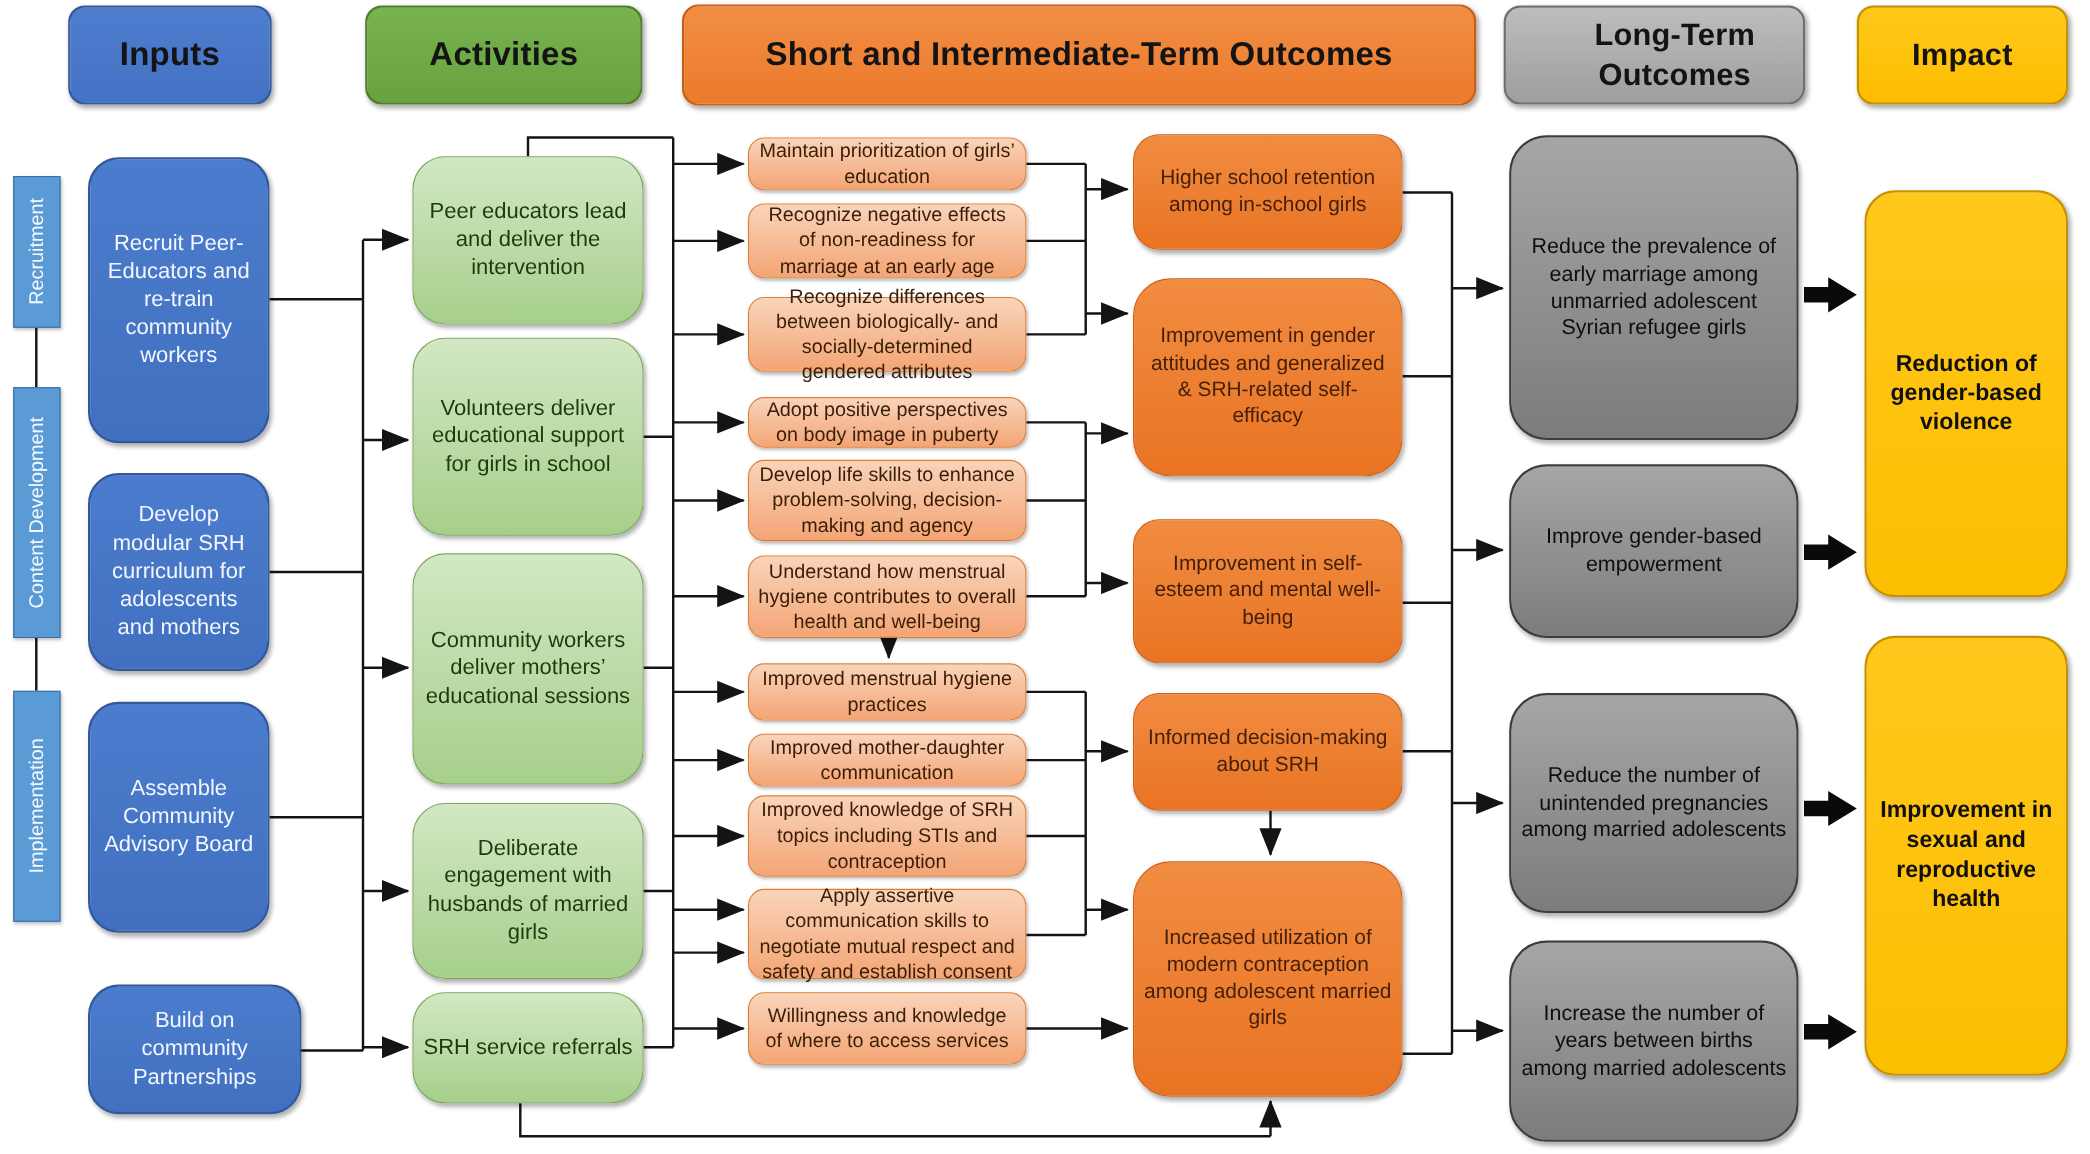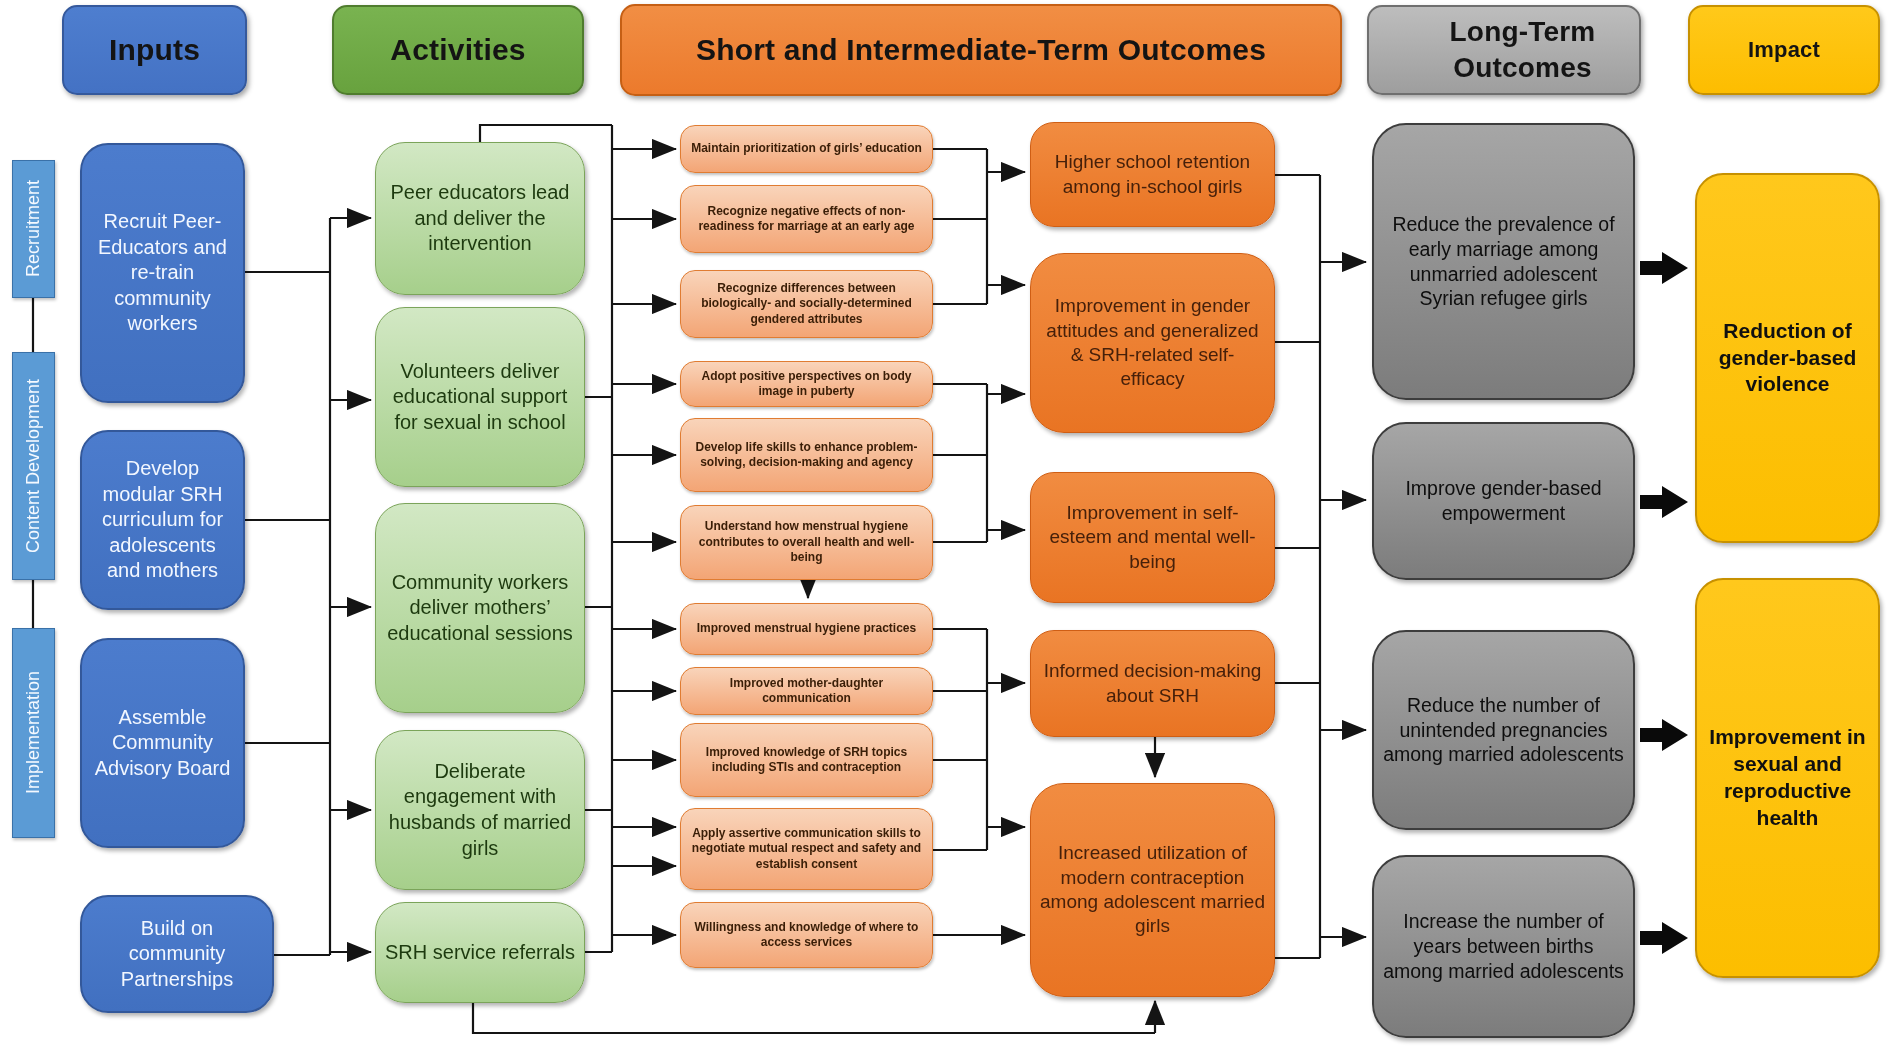--- a/index.html
+++ b/index.html
@@ -5,30 +5,30 @@
   html,body{margin:0;padding:0;background:#ffffff;font-family:"Liberation Sans",sans-serif;}
   #canvas{position:relative;width:1900px;height:1049px;background:#ffffff;overflow:hidden;}
   .box{position:absolute;display:flex;align-items:center;justify-content:center;text-align:center;
        box-sizing:border-box;line-height:1.28;padding:4px 8px;}
   .hdr{font-weight:bold;font-size:30px;color:#141414;border-radius:15px;
        box-shadow:2px 3px 5px rgba(0,0,0,.35);letter-spacing:.2px;}
   .hdr-blue{background:linear-gradient(#4e7ecf,#4472c4);border:2px solid #35599c;}
   .hdr-green{background:linear-gradient(#79b350,#68a23e);border:2px solid #4f7c2e;}
   .hdr-orange{background:linear-gradient(#f18e44,#ec7a2c);border:2px solid #c55f14;}
   .hdr-gray{background:linear-gradient(#bdbdbd,#9e9e9e);border:2px solid #6f6f6f;font-size:28px;padding-left:45px;}
-  .hdr-yellow{background:linear-gradient(#ffc91a,#fdbd00);border:2px solid #c79100;font-size:22px;}
+  .hdr-yellow{background:linear-gradient(#ffc91a,#fdbd00);border:2px solid #c79100;font-size:28px;}
   .sidebox{background:#5b9bd5;border:1.5px solid #3a71a8;color:#f4f9ff;font-size:18px;
            box-shadow:1px 2px 3px rgba(0,0,0,.25);}
   .vtext{writing-mode:vertical-rl;transform:rotate(180deg);white-space:nowrap;}
   .input{background:linear-gradient(#4c7ccd,#4170c0);border:2px solid #33589a;color:#f2f7ff;
          font-size:20px;border-radius:28px;box-shadow:2px 3px 4px rgba(0,0,0,.3);}
   .act{background:linear-gradient(#d2e8c4,#a6cf8b);border:1.5px solid #7ba45a;color:#1d3a0f;
        font-size:20px;border-radius:30px;box-shadow:2px 3px 4px rgba(0,0,0,.3);}
   .sal{background:linear-gradient(#f9d4ba,#f3a575);border:1.5px solid #e3света;border:1.5px solid #e07c32;color:#3a1e07;
-       font-size:12px;font-weight:700;border-radius:15px;box-shadow:1px 2px 3px rgba(0,0,0,.25);}
+       font-size:18px;font-weight:400;border-radius:15px;box-shadow:1px 2px 3px rgba(0,0,0,.25);}
   .org{background:linear-gradient(#f18c41,#e97423);border:1.5px solid #cf5e14;color:#46200a;
        font-size:19px;border-radius:24px;box-shadow:2px 3px 4px rgba(0,0,0,.3);}
   .gry{background:linear-gradient(#a6a6a6,#7c7c7c);border:2px solid #3d3d3d;color:#0e0e0e;
        font-size:19.5px;border-radius:34px;box-shadow:2px 3px 4px rgba(0,0,0,.3);}
   .imp{background:linear-gradient(#ffc81c,#fcbe00);border:2px solid #c79100;color:#101010;
        font-size:21px;font-weight:bold;border-radius:28px;box-shadow:2px 3px 4px rgba(0,0,0,.3);}
   svg.wires{position:absolute;left:0;top:0;width:1900px;height:1049px;pointer-events:none;}
 </style>
 </head>
 <body>
@@ -108,21 +108,21 @@
   <div class="box sidebox" style="left:12px;top:628px;width:43px;height:210px">
     <span class="vtext">Implementation</span>
   </div>
 
   <div class="box input" style="left:80px;top:143px;width:165px;height:260px">Recruit Peer-Educators and re-train community workers</div>
   <div class="box input" style="left:80px;top:430px;width:165px;height:180px">Develop modular SRH curriculum for adolescents and mothers</div>
   <div class="box input" style="left:80px;top:638px;width:165px;height:210px">Assemble Community Advisory Board</div>
   <div class="box input" style="left:80px;top:895px;width:194px;height:118px">Build on community Partnerships</div>
 
   <div class="box act" style="left:375px;top:142px;width:210px;height:153px">Peer educators lead and deliver the intervention</div>
-  <div class="box act" style="left:375px;top:307px;width:210px;height:180px">Volunteers deliver educational support for sexual in school</div>
+  <div class="box act" style="left:375px;top:307px;width:210px;height:180px">Volunteers deliver educational support for girls in school</div>
   <div class="box act" style="left:375px;top:503px;width:210px;height:210px">Community workers deliver mothers’ educational sessions</div>
   <div class="box act" style="left:375px;top:730px;width:210px;height:160px">Deliberate engagement with husbands of married girls</div>
   <div class="box act" style="left:375px;top:902px;width:210px;height:101px">SRH service referrals</div>
 
   <div class="box sal" style="left:680px;top:125px;width:253px;height:48px">Maintain prioritization of girls’ education</div>
   <div class="box sal" style="left:680px;top:185px;width:253px;height:68px">Recognize negative effects of non-readiness for marriage at an early age</div>
   <div class="box sal" style="left:680px;top:270px;width:253px;height:68px">Recognize differences between biologically- and socially-determined gendered attributes</div>
   <div class="box sal" style="left:680px;top:361px;width:253px;height:46px">Adopt positive perspectives on body image in puberty</div>
   <div class="box sal" style="left:680px;top:418px;width:253px;height:74px">Develop life skills to enhance problem-solving, decision-making and agency</div>
   <div class="box sal" style="left:680px;top:505px;width:253px;height:75px">Understand how menstrual hygiene contributes to overall health and well-being</div>

